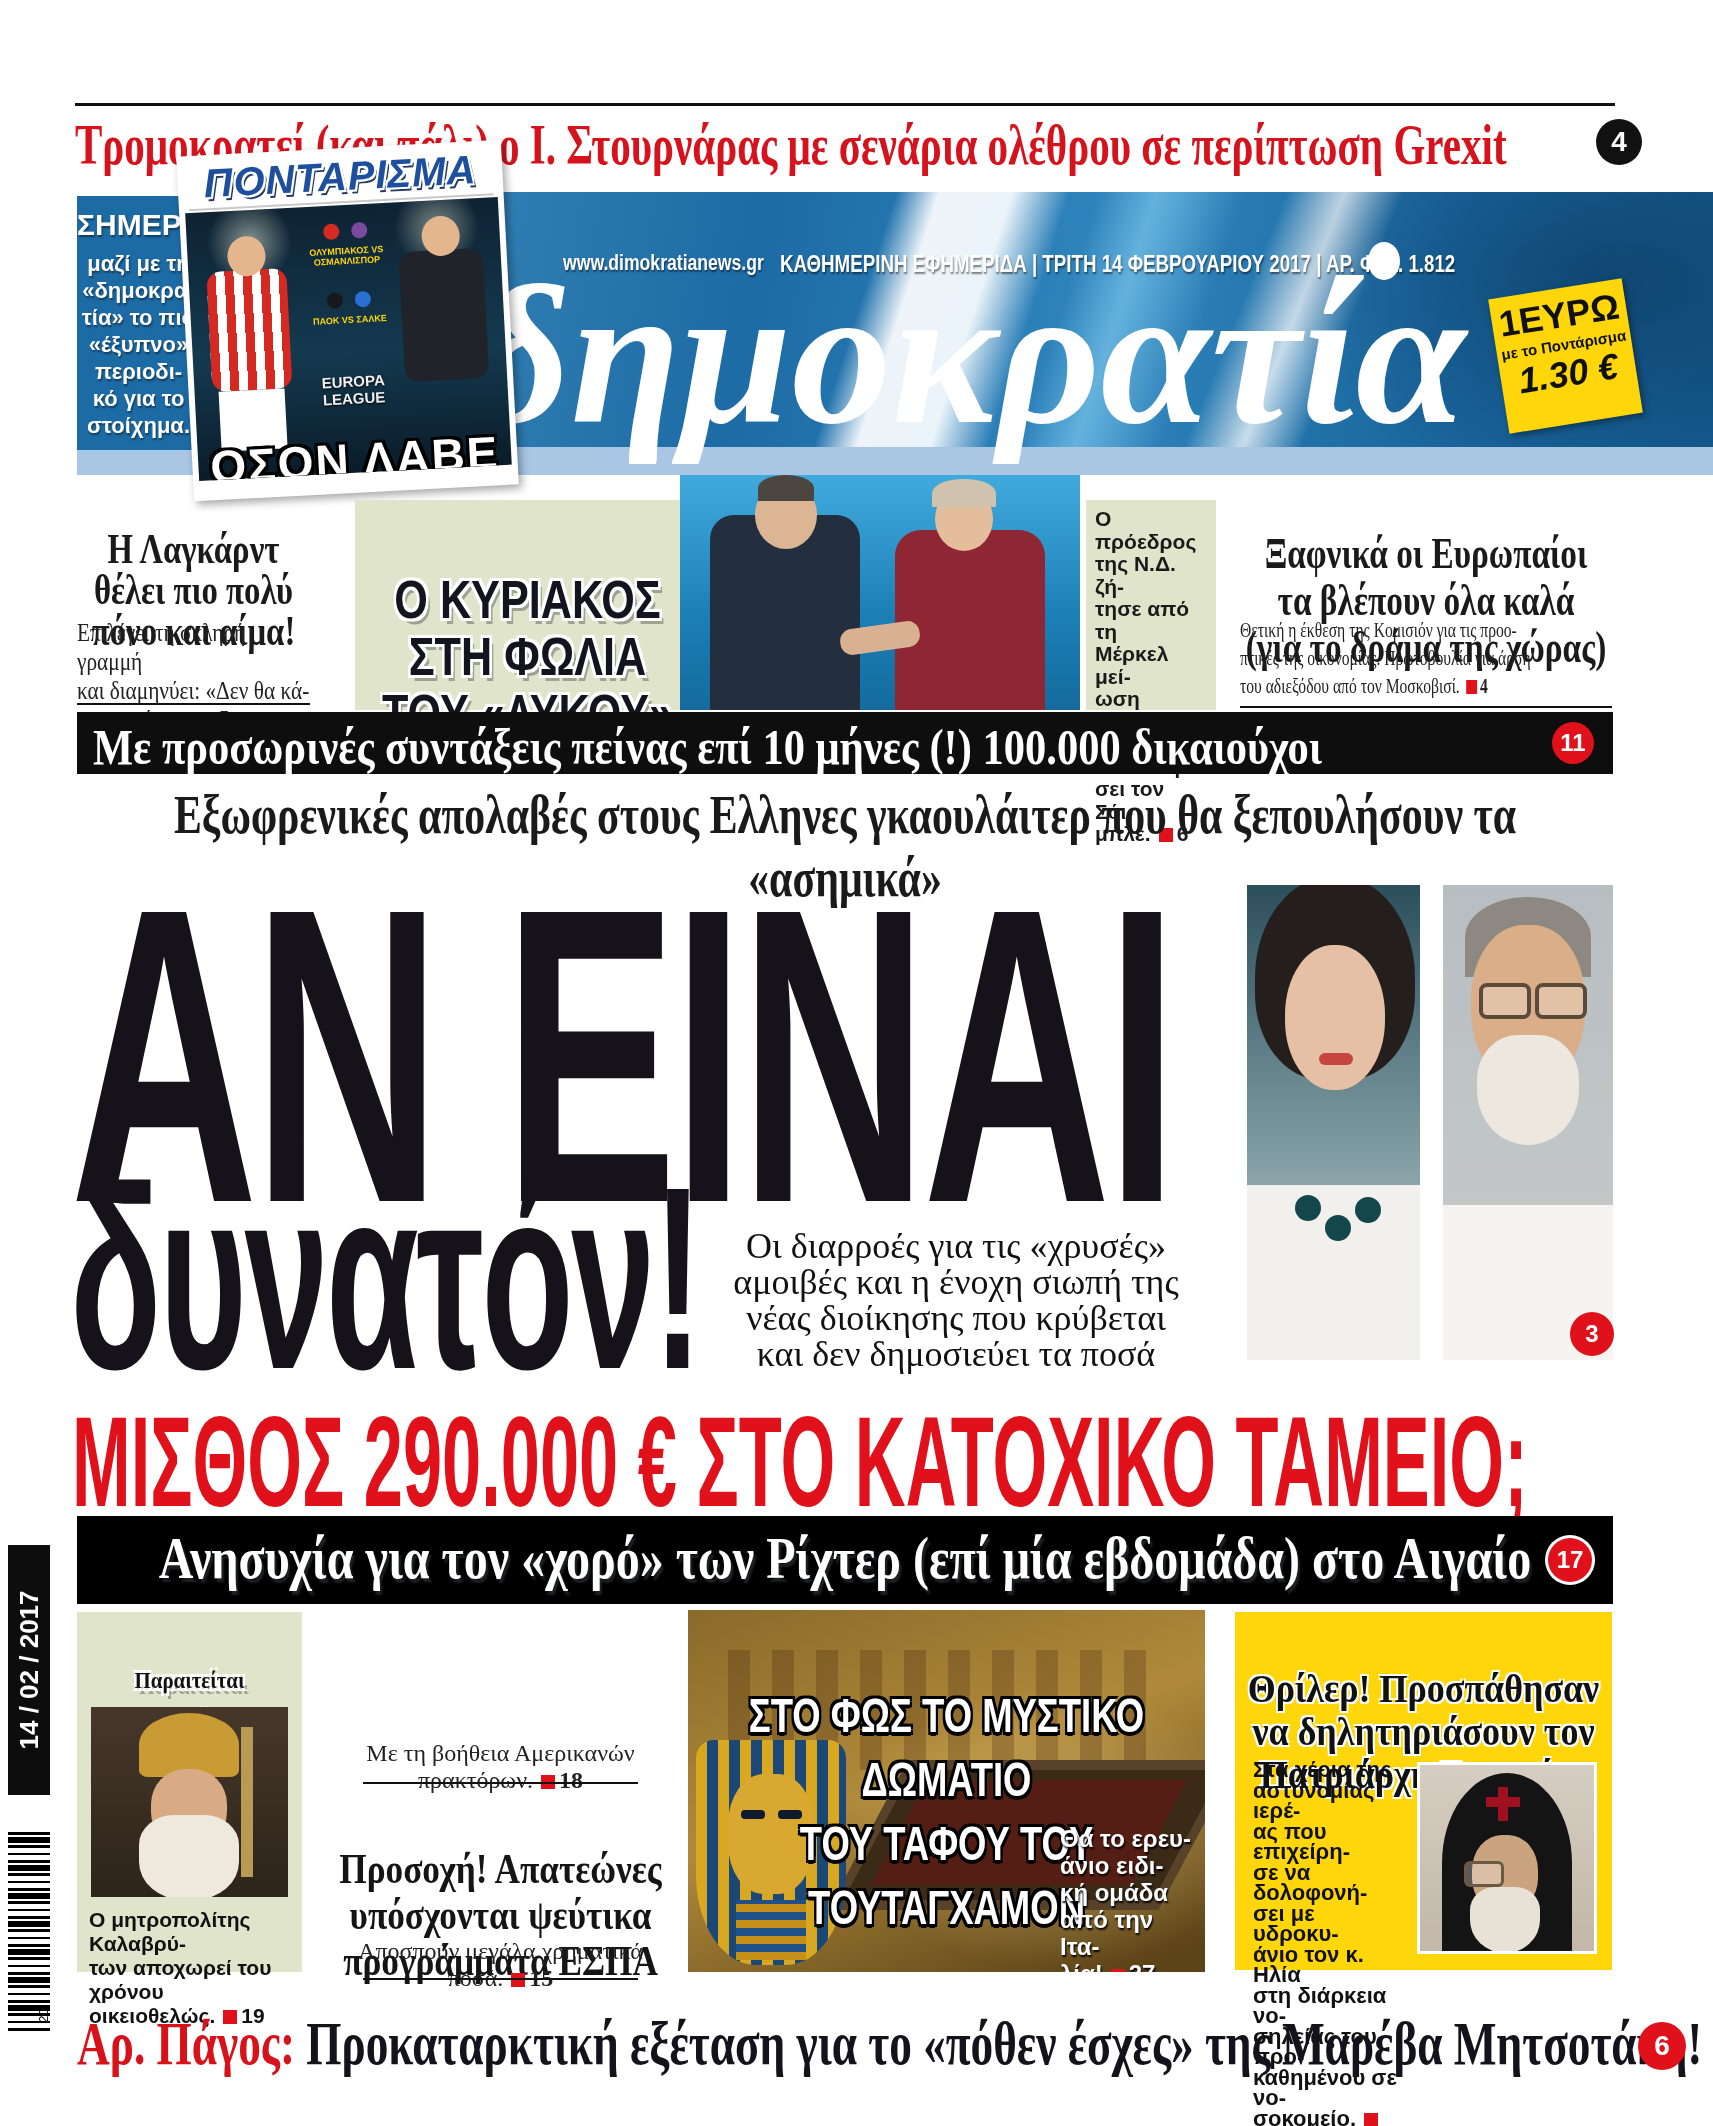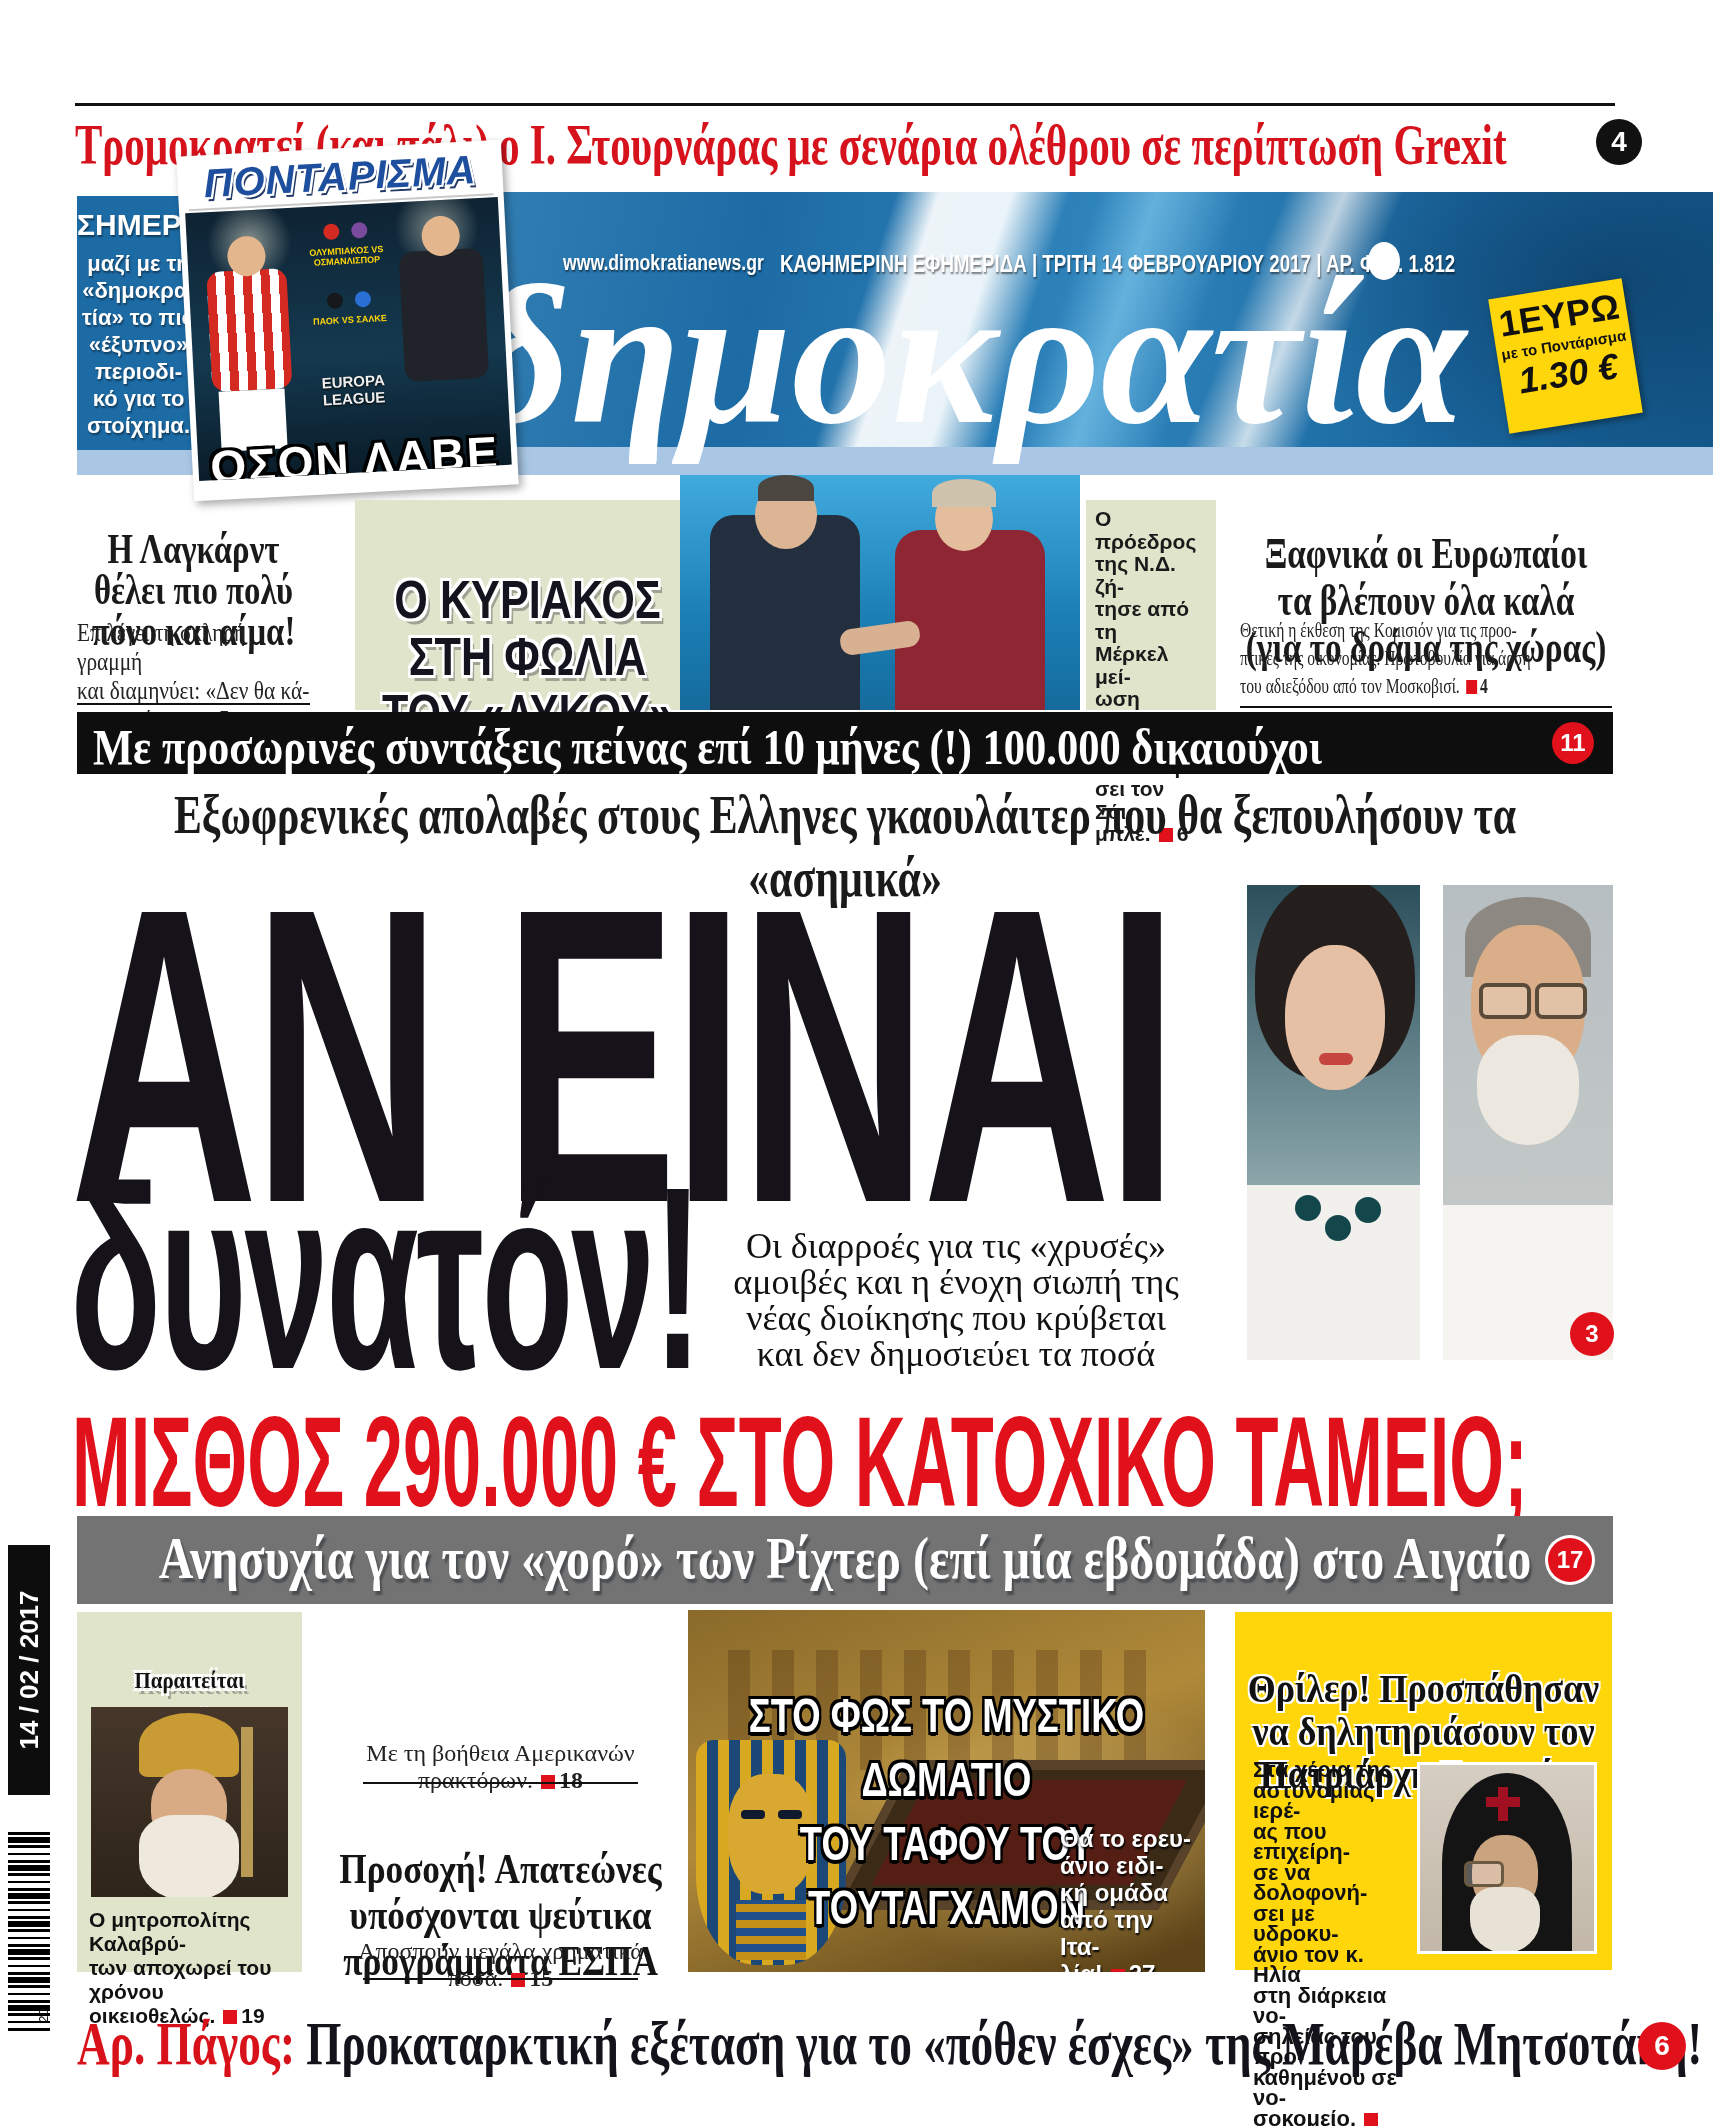--- a/index.html
+++ b/index.html
@@ -210,21 +210,21 @@
     <div class="abs" style="left:36px;top:98px;width:44px;height:28px;border:4px solid #5a4a3a;border-radius:8px;background:rgba(255,255,255,.25);"></div>
     <div class="abs" style="left:92px;top:98px;width:44px;height:28px;border:4px solid #5a4a3a;border-radius:8px;background:rgba(255,255,255,.25);"></div>
     <div class="abs" style="left:0px;top:320px;width:170px;height:155px;background:#f5f4f0;"></div>
   </div>
   <div class="abs cbadge red-badge" style="left:1570px;top:1312px;width:44px;height:44px;font-size:24px;">3</div>
 
   <div class="abs b" style="left:72px;top:1388px;width:1541px;font-size:128px;color:#e0111a;">
     <span class="condl" style="--s:0.55;">ΜΙΣΘΟΣ 290.000 € ΣΤΟ ΚΑΤΟΧΙΚΟ ΤΑΜΕΙΟ;</span>
   </div>
 
-  <div class="abs" style="left:77px;top:1516px;width:1536px;height:88px;background:#737373;">
+  <div class="abs" style="left:77px;top:1516px;width:1536px;height:88px;background:#000000;">
     <div class="serif b" style="padding-top:8px;font-size:60px;color:#fff;--s:0.8;text-shadow:3px 4px 2px rgba(50,55,60,.6);">
       <span class="condc">Ανησυχία για τον «χορό» των Ρίχτερ (επί μία εβδομάδα) στο Αιγαίο</span>
     </div>
   </div>
   <div class="abs cbadge red-badge ring" style="left:1548px;top:1538px;width:44px;height:44px;font-size:24px;">17</div>
 
   <div class="abs greenbox" style="left:77px;top:1612px;width:225px;height:360px;">
     <div class="serif b prewrap outline-white" style="margin-top:10px;text-align:center;font-size:24px;line-height:39px;color:#111;--s:0.87;">
       <span class="condc">Παραιτείται
 ο Αμβρόσιος</span>

